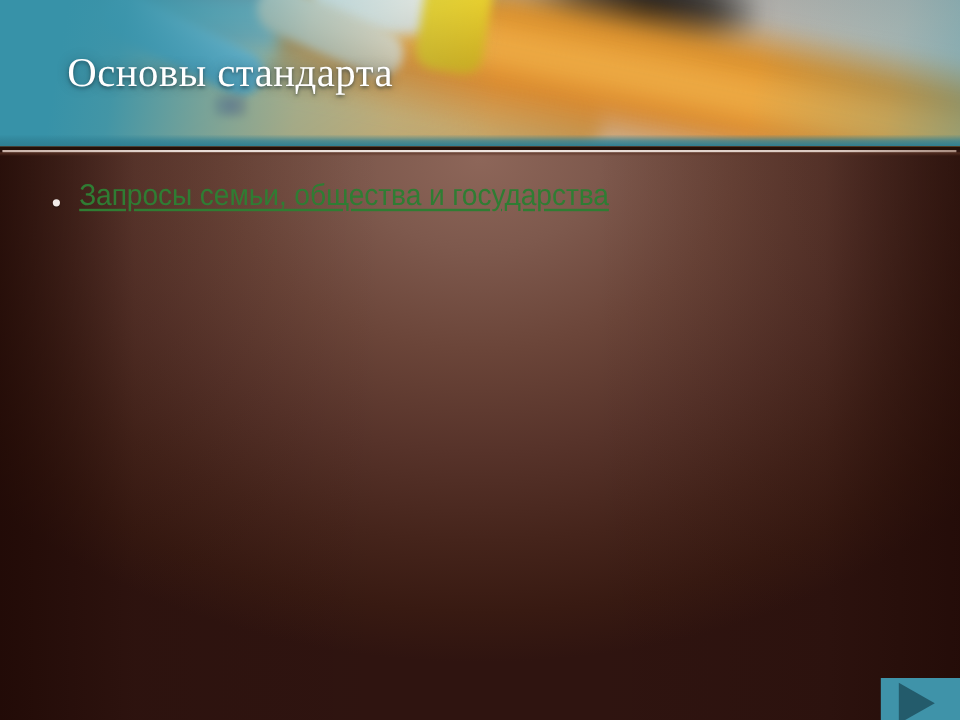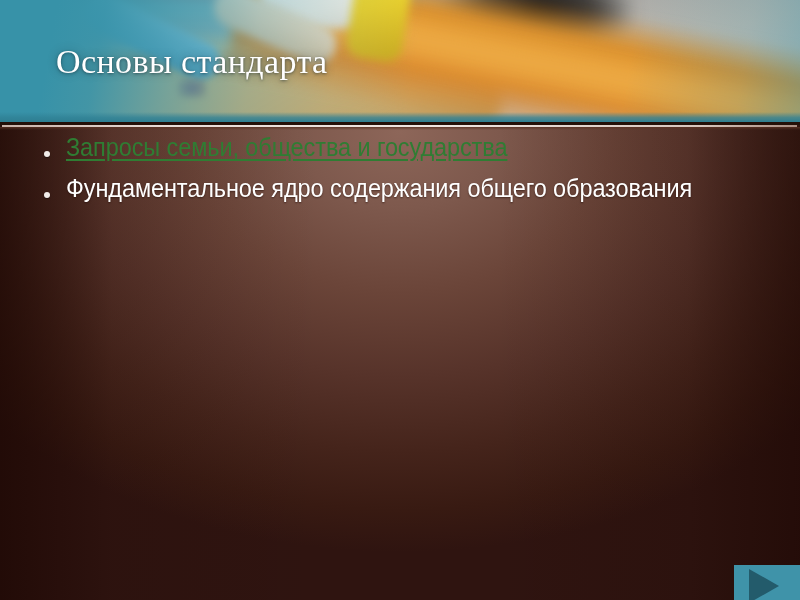--- a/index.html
+++ b/index.html
@@ -210,21 +210,21 @@
   .rule-shadow {
     position: absolute;
     left: 0; top: 127px; width: 800px; height: 3px;
     background: linear-gradient(180deg, rgba(90,50,36,.85) 0%, rgba(90,50,36,0) 100%);
   }
 
   
   .content {
     position: absolute;
     left: 44px;
-    top: 132px;
+    top: 148px;
     width: 712px;
   }
   .bullet-row {
     display: flex;
     align-items: flex-start;
     margin-bottom: 10px;
   }
   .bullet-mark {
     flex: 0 0 auto;
     width: 22px;
@@ -314,24 +314,20 @@
   <div class="rule-shadow"></div>
 
   <div class="content">
 
     <div class="bullet-row">
       <span class="bullet-mark"><span class="bullet-dot"></span></span>
       <span class="bullet-text link">Запросы семьи, общества и государства</span>
     </div>
 
 
-    <div class="bullet-row">
-      <span class="bullet-mark"><span class="bullet-dot"></span></span>
-      <span class="bullet-text">Фундаментальное ядро содержания общего образования</span>
-    </div>
 
   </div>
 
   <div class="play-button">
     <span class="play-triangle"></span>
   </div>
 
 </div>
 
 </body></html>

